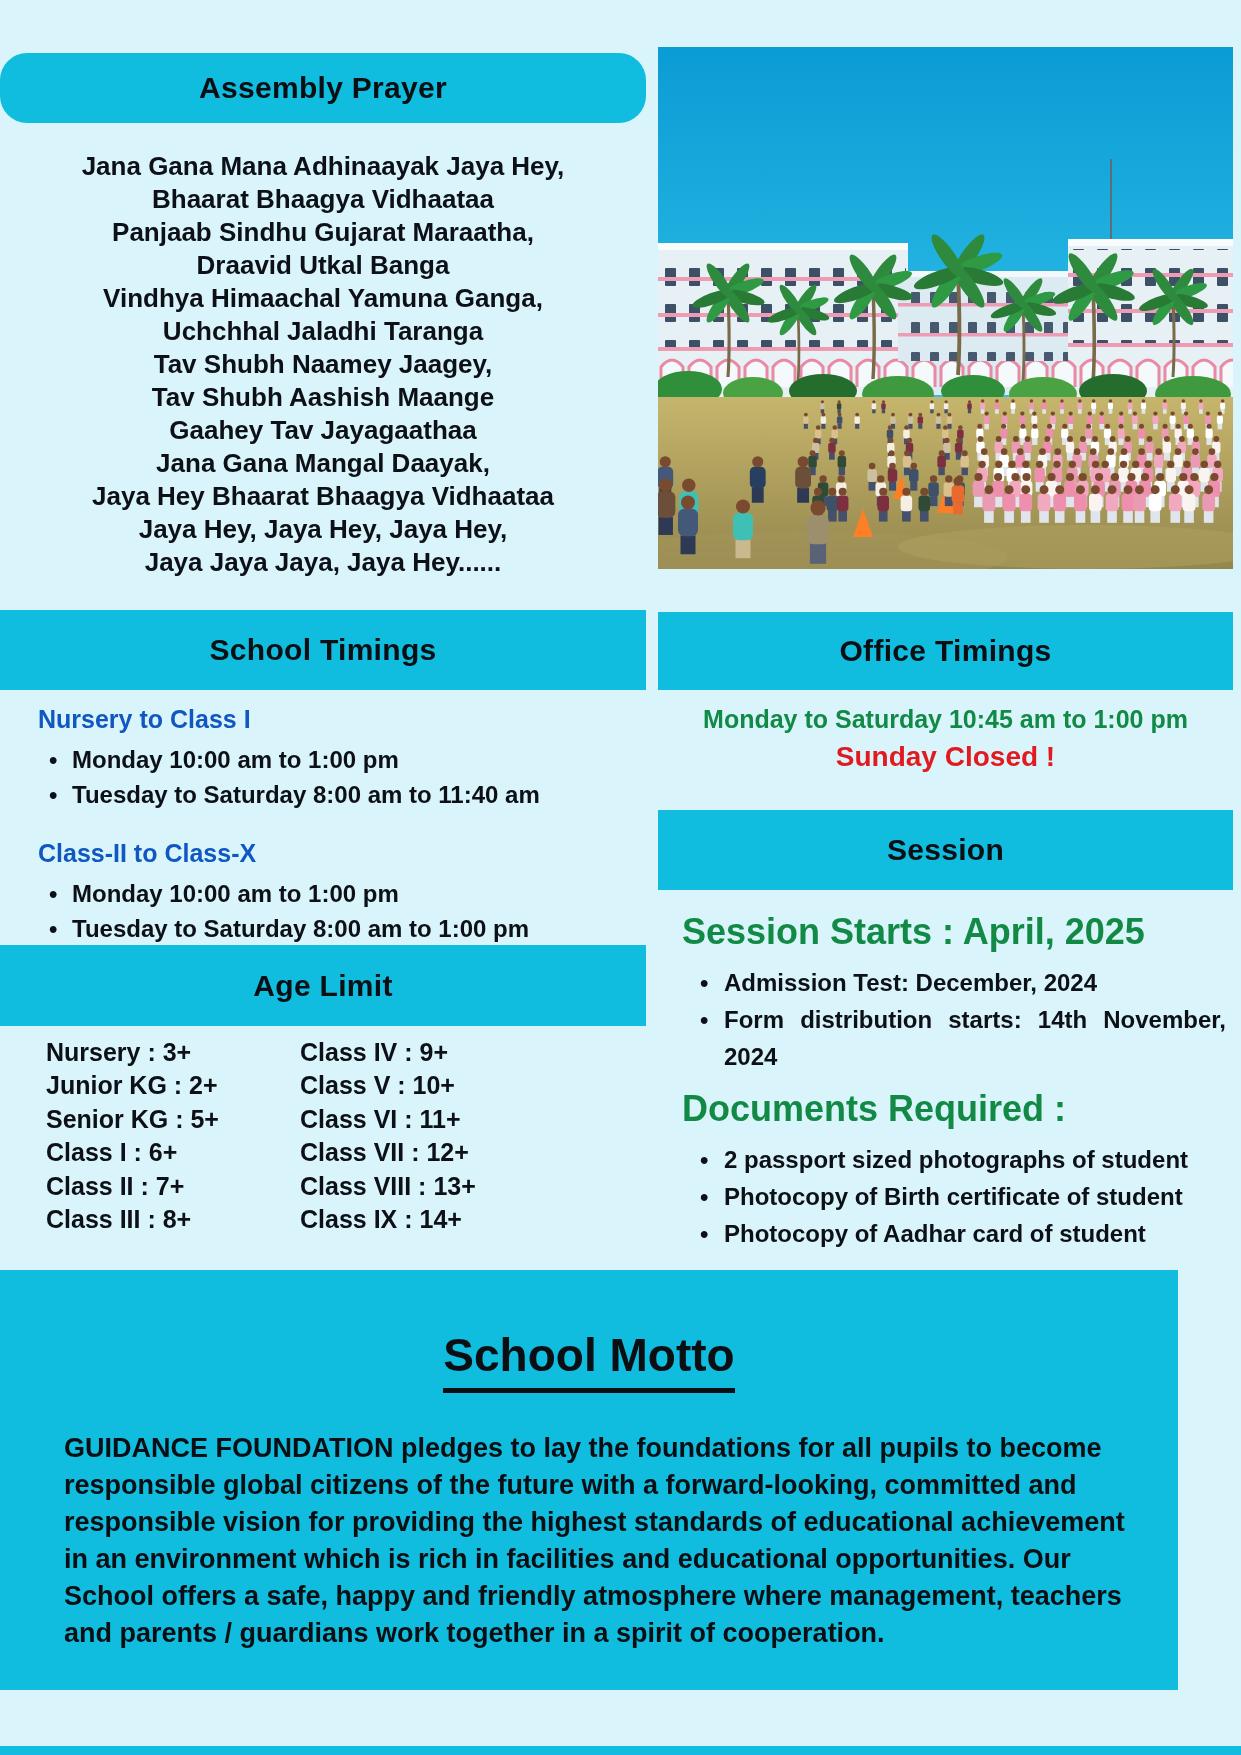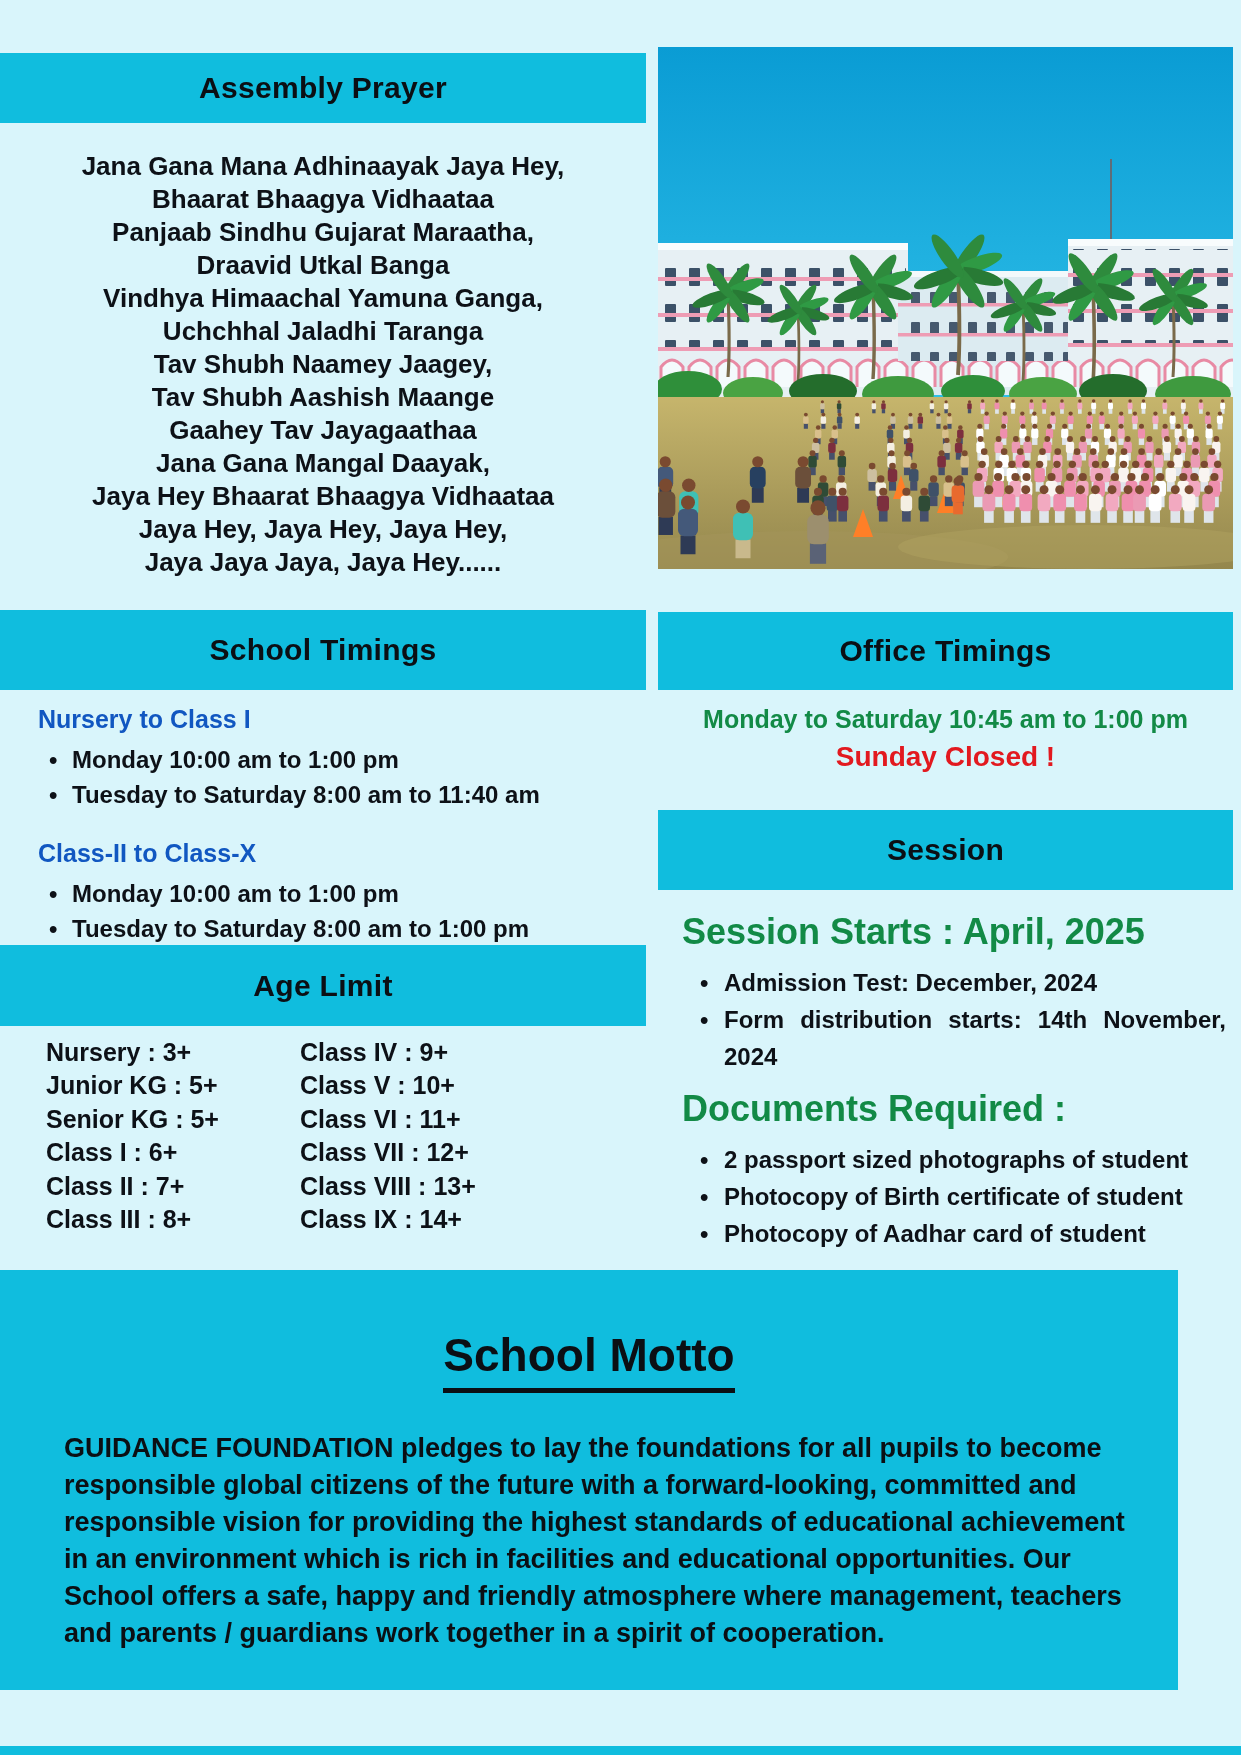--- a/index.html
+++ b/index.html
@@ -22,21 +22,21 @@
   }
   .abs{position:absolute;}
   .bar{
     position:absolute;
     background:var(--cyan);
     display:flex;align-items:center;justify-content:center;
     font-weight:700;font-size:30px;color:#0b0f14;
     letter-spacing:.3px;
   }
   
-  #bar-assembly{left:0;top:53px;width:646px;height:70px;}
+  #bar-assembly{left:0;top:53px;width:646px;height:70px;border-radius:27px;}
   #prayer{left:0;top:150px;width:646px;text-align:center;
     font-weight:700;font-size:26px;line-height:33px;color:var(--ink);}
   #bar-school{left:0;top:610px;width:646px;height:80px;}
   #school-content{left:38px;top:704px;width:585px;}
   .blue-head{color:var(--blue);font-weight:700;font-size:25px;line-height:30px;margin:0;}
   .t-group + .t-group{margin-top:26px;}
   ul.blist{list-style:none;margin:8px 0 0 0;padding:0;font-weight:700;font-size:24px;}
   ul.blist li{position:relative;margin-left:34px;line-height:35px;}
   ul.blist li::before{content:"\2022";position:absolute;left:-23px;top:0;}
   #bar-age{left:0;top:945px;width:646px;height:81px;}
@@ -111,21 +111,21 @@
       </ul>
     </div>
   </div>
 
   <div class="bar" id="bar-age">
     <span>Age Limit</span>
   </div>
 
   <div class="age-col" id="age-left">
     <div>Nursery : 3+</div>
-    <div>Junior KG : 5+</div>
+    <div>Junior KG : 2+</div>
     <div>Senior KG : 5+</div>
     <div>Class I : 6+</div>
     <div>Class II : 7+</div>
     <div>Class III : 8+</div>
   </div>
   <div class="age-col" id="age-right">
     <div>Class IV : 9+</div>
     <div>Class V : 10+</div>
     <div>Class VI : 11+</div>
     <div>Class VII : 12+</div>

